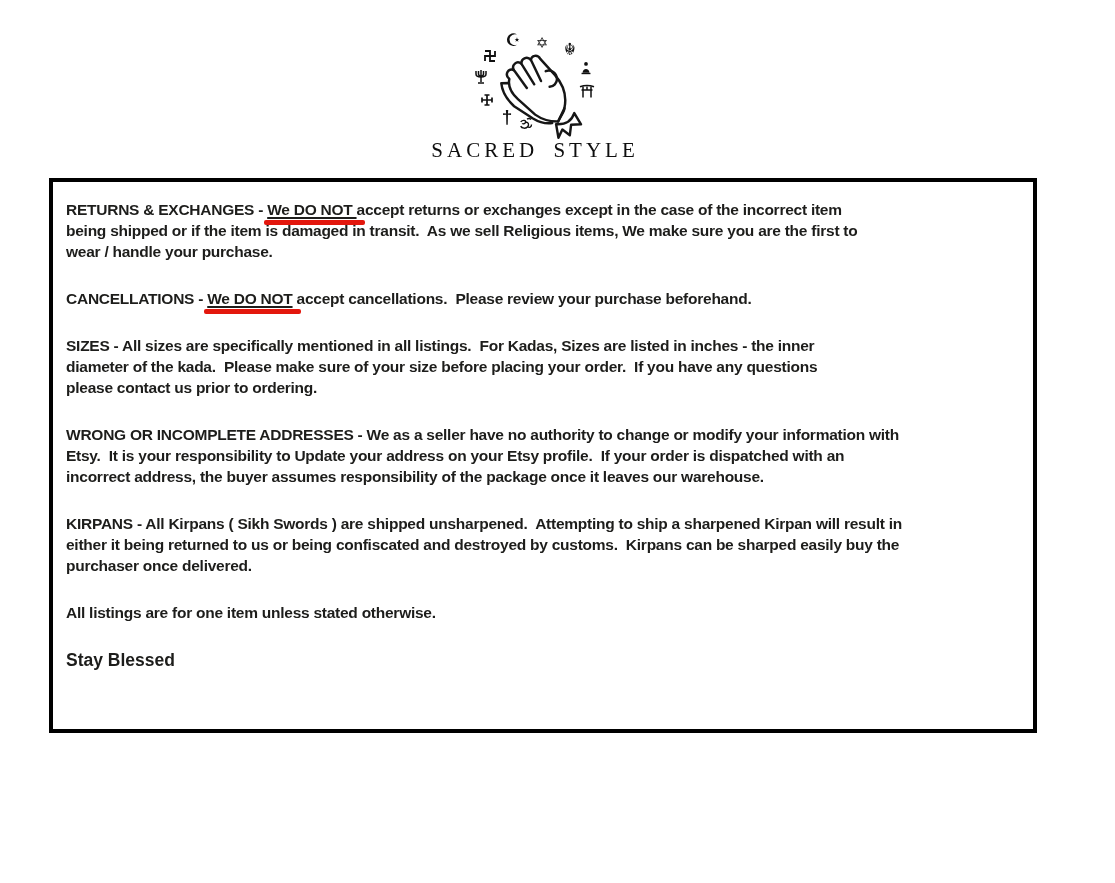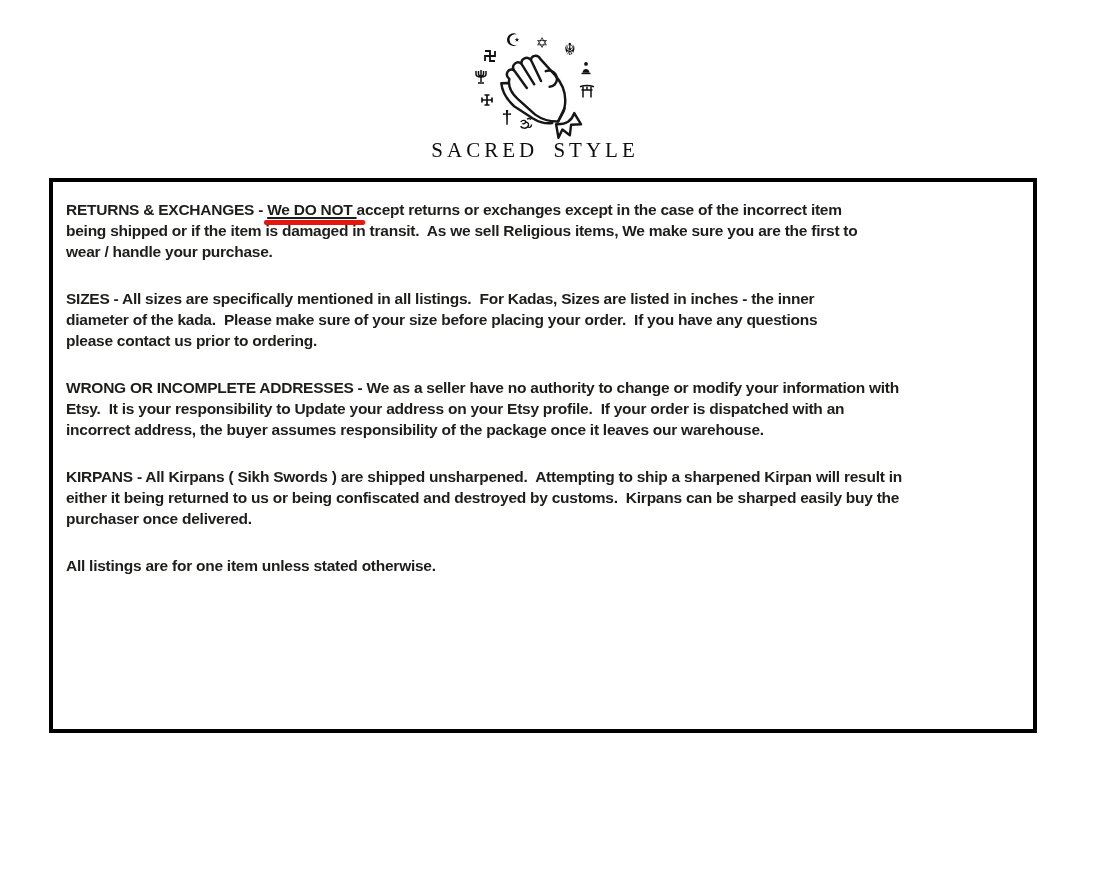--- a/index.html
+++ b/index.html
@@ -130,24 +130,26 @@
   </div>
 
   <p class="brand">SACRED STYLE</p>
 </div>
 
 <div class="panel">
   <div>
       <p class="para"><span>RETURNS &amp; EXCHANGES - </span><span class="donot">We DO NOT </span><span>accept returns or exchanges except in the case of the incorrect item
 being shipped or if the item is damaged in transit.  As we sell Religious items, We make sure you are the first to
 wear / handle your purchase.</span></p>
+      <p class="para"><span>CANCELLATIONS - </span><span class="donot">We DO NOT</span><span> accept cancellations.  Please review your purchase beforehand.</span></p>
       <p class="para"><span>SIZES - All sizes are specifically mentioned in all listings.  For Kadas, Sizes are listed in inches - the inner
 diameter of the kada.  Please make sure of your size before placing your order.  If you have any questions
 please contact us prior to ordering.</span></p>
       <p class="para"><span>WRONG OR INCOMPLETE ADDRESSES - We as a seller have no authority to change or modify your information with
 Etsy.  It is your responsibility to Update your address on your Etsy profile.  If your order is dispatched with an
 incorrect address, the buyer assumes responsibility of the package once it leaves our warehouse.</span></p>
       <p class="para"><span>KIRPANS - All Kirpans ( Sikh Swords ) are shipped unsharpened.  Attempting to ship a sharpened Kirpan will result in
 either it being returned to us or being confiscated and destroyed by customs.  Kirpans can be sharped easily buy the
 purchaser once delivered.</span></p>
       <p class="para"><span>All listings are for one item unless stated otherwise.</span></p>
     </div>
+  <p class="closing">Stay Blessed</p>
 </div>
 
 </body></html>

